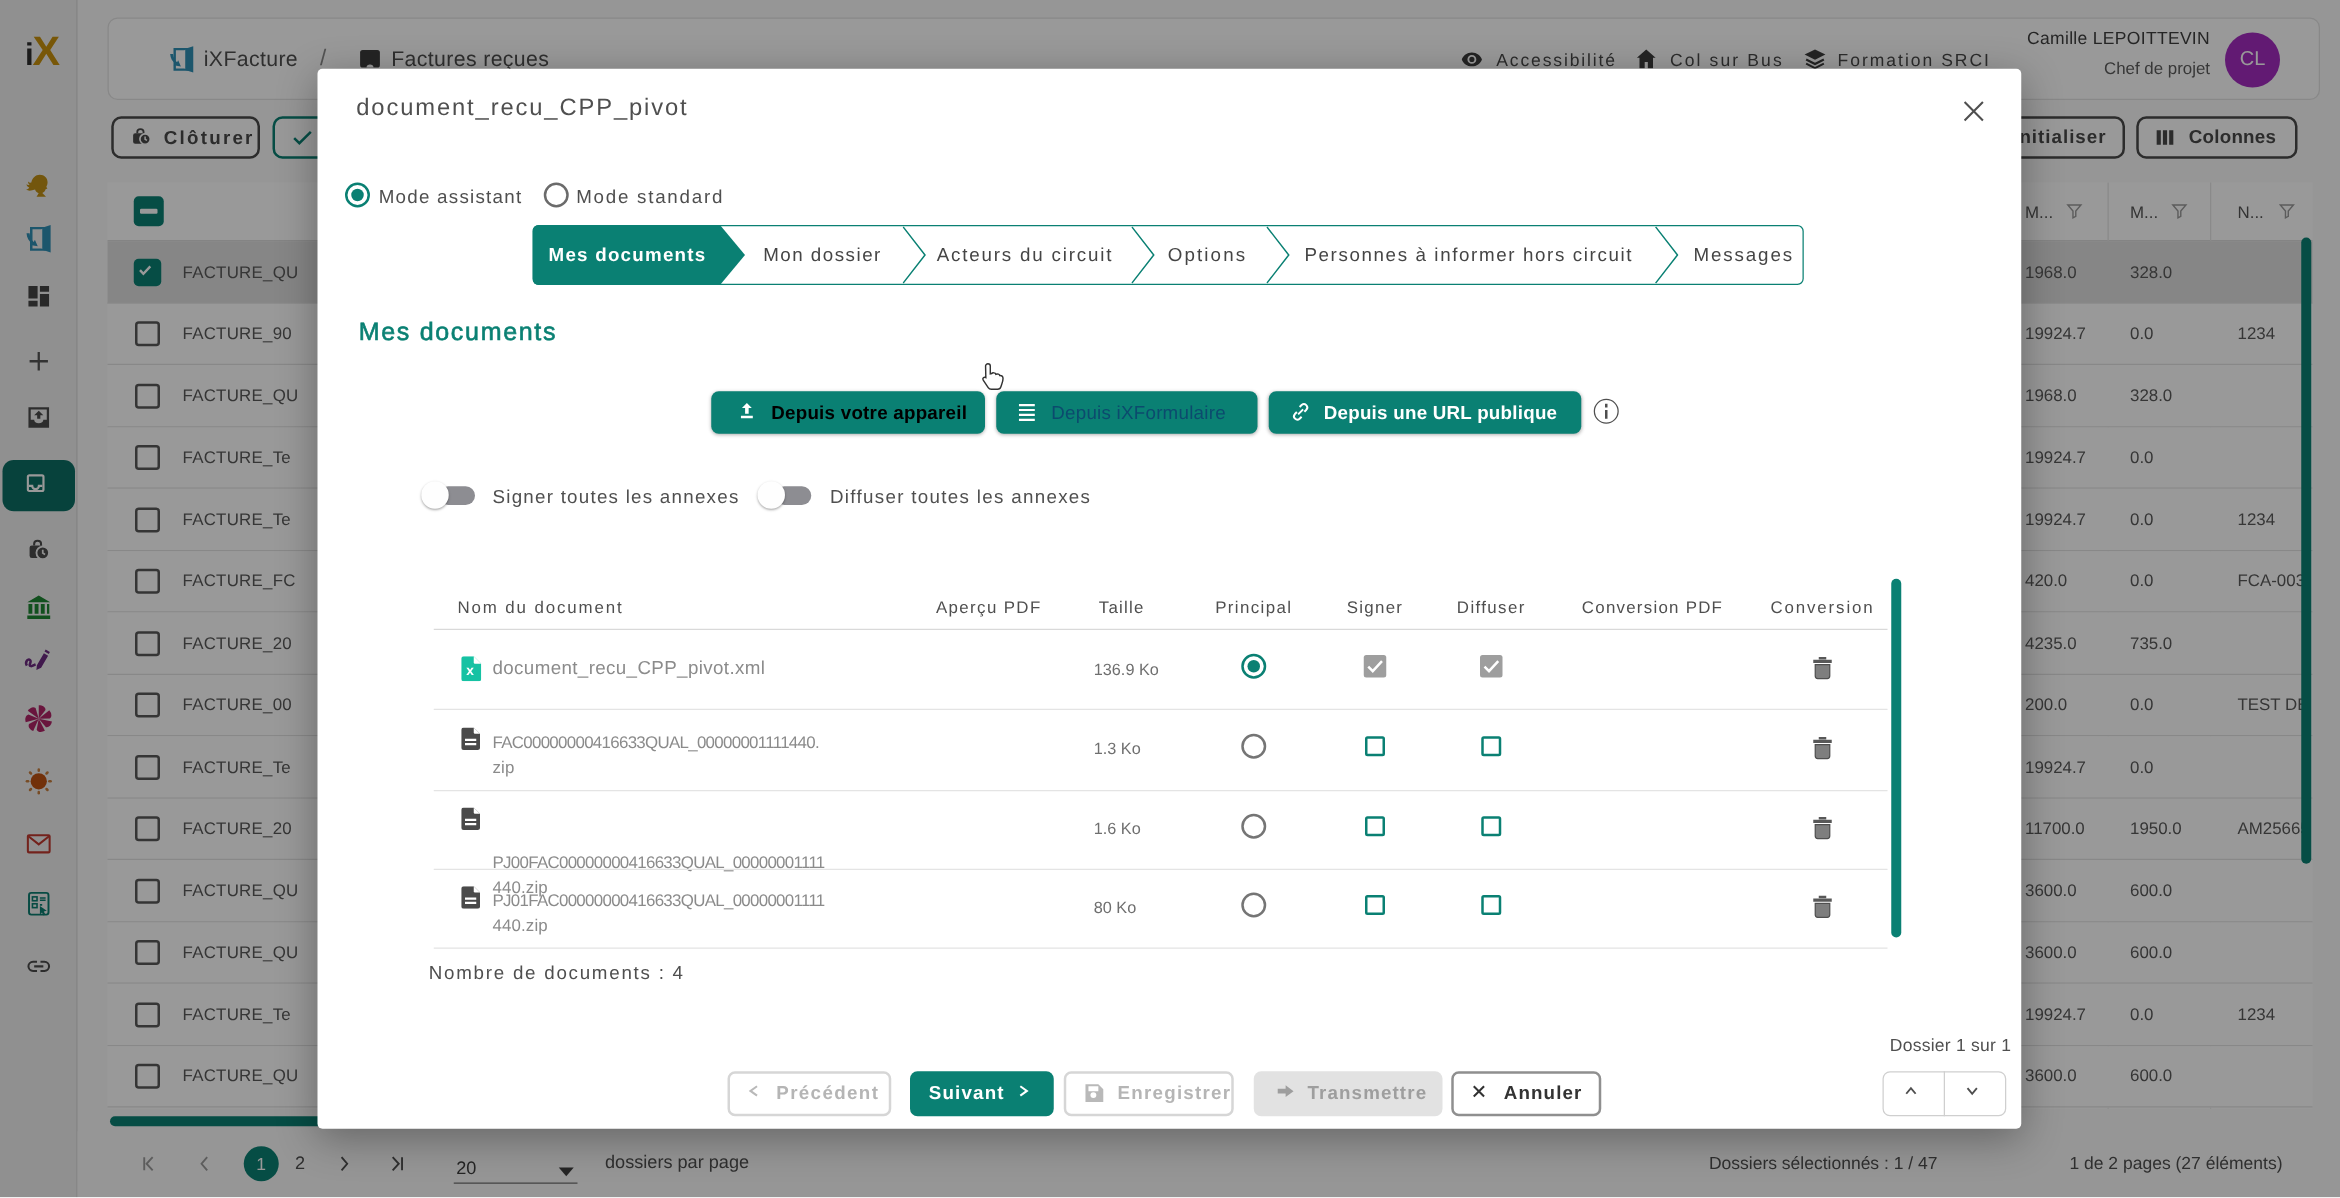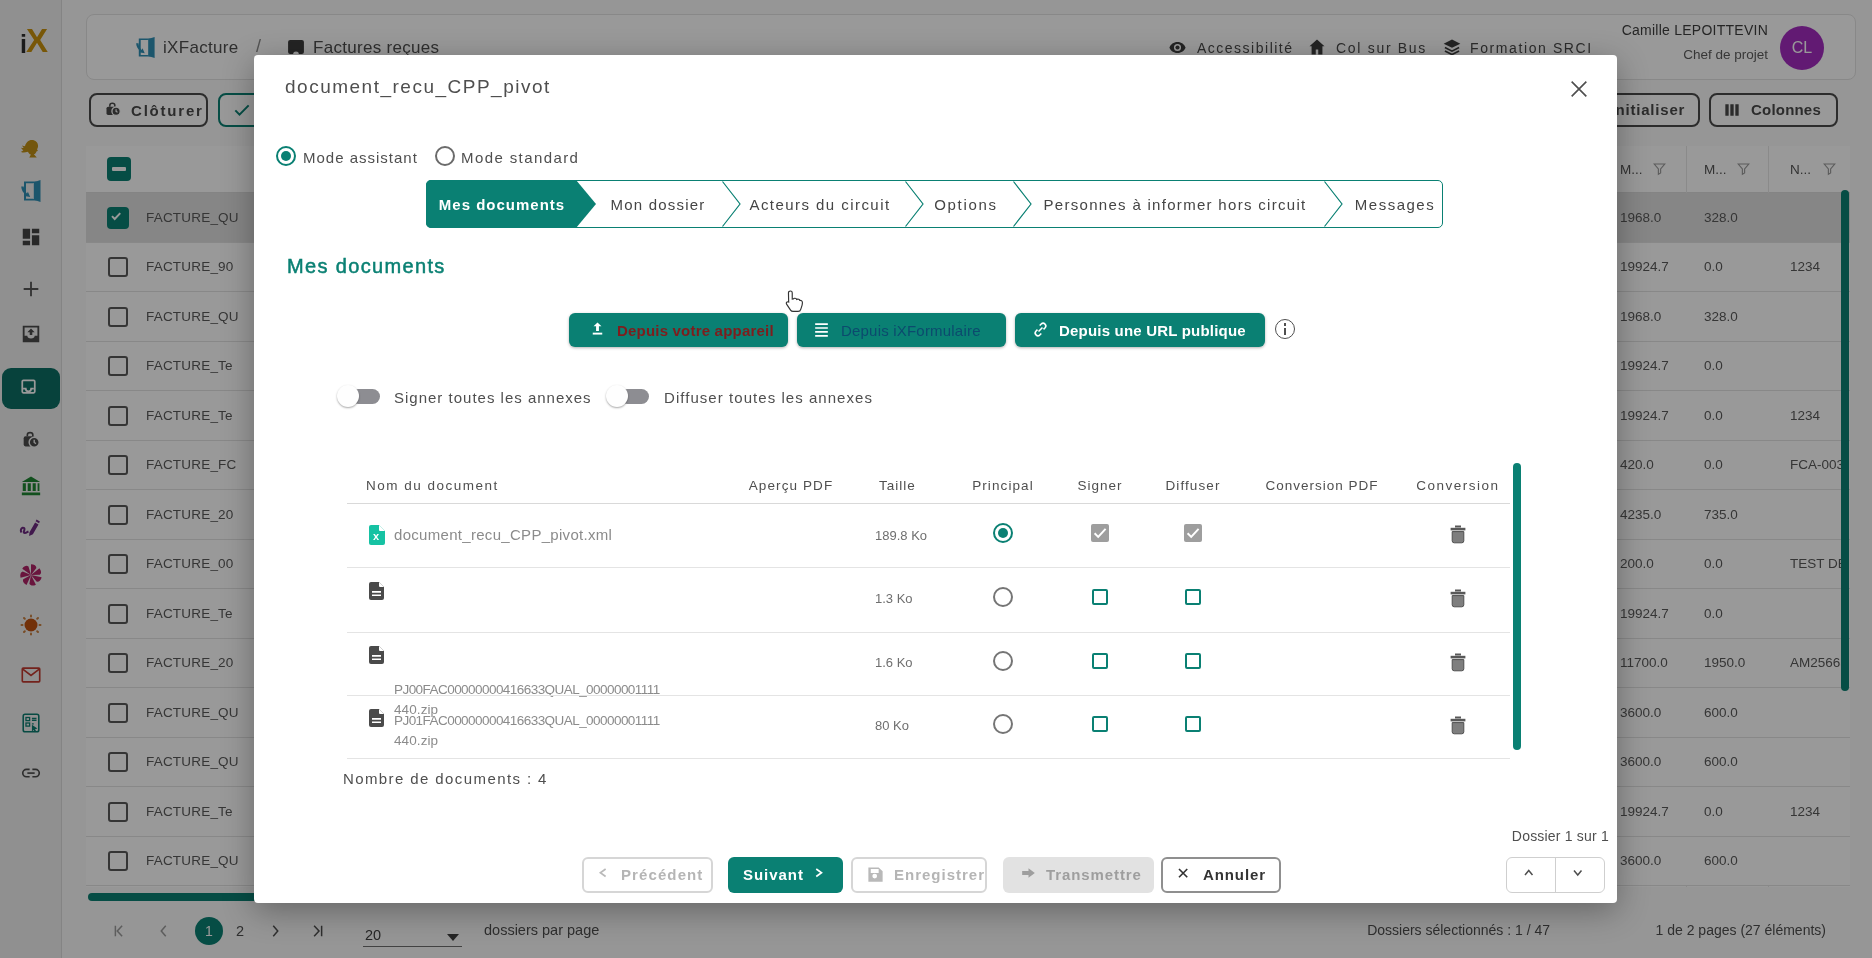--- a/index.html
+++ b/index.html
@@ -306,21 +306,21 @@
       </svg>
 <div class="abs" style="left:33px;top:200px;font-size:20px;font-weight:normal;-webkit-text-stroke:0.5px #0a8073;color:#0a8073;letter-spacing:1.35px;">Mes documents</div>
 <svg class="ic" style="left:529px;top:234px;" width="21" height="26" viewBox="0 0 20 24">
         <path d="M7 1.5c1 0 1.8.8 1.8 1.8v6l1-.2c.5-1 3-.8 3.2.4 1.4-.5 2.8 0 3 1 1.5-.2 2.5.6 2.5 2.2 0 2.6-1 4.3-1.6 6.3-.3 1.2-1.2 2-2.6 2H9.6c-1 0-1.9-.5-2.4-1.3L3.4 14c-.9-1.2.6-2.8 2-2l-.2-8.7C5.2 2.3 6 1.5 7 1.5z" fill="#fff" stroke="#333" stroke-width="1.1"></path>
       </svg>
 <div class="abs" style="left:315px;top:258px;width:219px;height:34px;background:#0a8073;border-radius:6px;box-shadow:0 1px 3px rgba(0,0,0,.3);"></div>
 <svg class="ic" style="left:334px;top:265px;" width="19" height="19" viewBox="0 0 24 24">
         <path fill="#fff" d="M12 3l5 5h-3.2v6h-3.6V8H7l5-5z"></path>
         <path fill="#fff" d="M6 17h12v2.4H6z" transform="translate(0 -1)"></path>
       </svg>
-<div class="abs" style="left:363px;top:267px;font-size:15px;font-weight:bold;color:#7f1d1d;letter-spacing:.2px;">Depuis votre appareil</div>
+<div class="abs" style="left:363px;top:267px;font-size:15px;font-weight:bold;color:#000000;letter-spacing:.2px;">Depuis votre appareil</div>
 <div class="abs" style="left:543px;top:258px;width:209px;height:34px;background:#0a8073;border-radius:6px;box-shadow:0 1px 3px rgba(0,0,0,.3);"></div>
 <svg class="ic" style="left:558px;top:265px;" width="19" height="19" viewBox="0 0 24 24">
         <path fill="#fff" d="M4 4h16v2.2H4zM4 9h16v2.2H4zM4 14h16v2.2H4zM4 19h16v2.2H4z"></path>
       </svg>
 <div class="abs" style="left:587px;top:267px;font-size:15px;font-weight:normal;color:#0c4a6e;letter-spacing:.2px;">Depuis iXFormulaire</div>
 <div class="abs" style="left:761px;top:258px;width:250px;height:34px;background:#0a8073;border-radius:6px;box-shadow:0 1px 3px rgba(0,0,0,.3);"></div>
 <svg class="ic" style="left:777px;top:265px;" width="19" height="19" viewBox="0 0 24 24">
         <g fill="none" stroke="#fff" stroke-width="2">
           <path d="M9.5 14.5L14.5 9.5"></path>
           <path d="M11 7l2-2a3.4 3.4 0 014.8 4.8l-2 2"></path>
@@ -345,21 +345,21 @@
 <div class="abs" style="left:839px;top:423px;width:200px;text-align:center;font-size:13.5px;color:#4f4f4f;letter-spacing:1.1px;">Diffuser</div>
 <div class="abs" style="left:968px;top:423px;width:200px;text-align:center;font-size:13.5px;color:#4f4f4f;letter-spacing:1.0px;">Conversion PDF</div>
 <div class="abs" style="left:1104px;top:423px;width:200px;text-align:center;font-size:13.5px;color:#4f4f4f;letter-spacing:1.5px;">Conversion</div>
 <div class="abs" style="left:93px;top:448px;width:1163px;height:1px;background:#d9d9d9;"></div>
 <svg class="ic" style="left:115px;top:470px;" width="16" height="20" viewBox="0 0 16 20">
         <path fill="#16c2a3" d="M0 2a2 2 0 012-2h8l6 6v12a2 2 0 01-2 2H2a2 2 0 01-2-2V2z"></path>
         <path fill="#fff" d="M10 0l6 6h-5a1 1 0 01-1-1V0z"></path>
         <text x="7" y="15" font-size="11" fill="#fff" text-anchor="middle" font-family="Liberation Sans,sans-serif" font-weight="bold">x</text>
       </svg>
 <div class="abs" style="left:140px;top:471px;font-size:15px;color:#8b8b8b;letter-spacing:.3px;">document_recu_CPP_pivot.xml</div>
-<div class="abs" style="left:621px;top:473px;font-size:13px;color:#6f6f6f;">189.8 Ko</div>
+<div class="abs" style="left:621px;top:473px;font-size:13px;color:#6f6f6f;">136.9 Ko</div>
 <div class="abs" style="left:739px;top:468px;width:20px;height:20px;border:2px solid #0a8073;border-radius:50%;"></div>
 <div class="abs" style="left:744px;top:473px;width:10px;height:10px;background:#0a8073;border-radius:50%;"></div>
 <div class="abs" style="left:837px;top:469px;width:18px;height:18px;background:#9e9e9e;border-radius:2px;"></div>
 <svg class="ic" style="left:837px;top:469px;" width="18" height="18" viewBox="0 0 18 18">
         <path fill="none" stroke="#fff" stroke-width="2" d="M3.6 9.3l3.6 3.6 7.4-8"></path>
       </svg>
 <div class="abs" style="left:930px;top:469px;width:18px;height:18px;background:#9e9e9e;border-radius:2px;"></div>
 <svg class="ic" style="left:930px;top:469px;" width="18" height="18" viewBox="0 0 18 18">
         <path fill="none" stroke="#fff" stroke-width="2" d="M3.6 9.3l3.6 3.6 7.4-8"></path>
       </svg>
@@ -367,20 +367,21 @@
         <path fill="#585858" d="M5 .5h6v2H5z"></path>
         <path fill="#585858" d="M.6 2.8h14.8v2.6H.6z"></path>
         <path fill="#7e7e7e" stroke="#4f4f4f" d="M2.2 6.6h11.6v9.2a2 2 0 01-2 2H4.2a2 2 0 01-2-2V6.6z"></path>
       </svg>
 <div class="abs" style="left:93px;top:512px;width:1163px;height:1px;background:#e4e4e4;"></div>
 <svg class="ic" style="left:115px;top:527px;" width="15" height="18" viewBox="0 0 15 18">
         <path fill="#4a4a4a" d="M0 2a2 2 0 012-2h8l5 5v11a2 2 0 01-2 2H2a2 2 0 01-2-2V2z"></path>
         <path fill="#fff" d="M10 0l5 5h-4a1 1 0 01-1-1V0z"></path>
         <path fill="#fff" d="M3 9h9v1.7H3zM3 12.4h9v1.7H3z"></path>
       </svg>
+<div class="abs" style="left:140px;top:529px;font-size:13.5px;color:#8b8b8b;letter-spacing:-0.55px;line-height:20px;">FAC00000000416633QUAL_00000001111440.<br><span style="letter-spacing:.1px;">zip</span></div>
 <div class="abs" style="left:621px;top:536px;font-size:13px;color:#6f6f6f;">1.3 Ko</div>
 <div class="abs" style="left:739px;top:532px;width:20px;height:20px;border:2px solid #757575;border-radius:50%;"></div>
 <div class="abs" style="left:838px;top:534px;width:16px;height:16px;border:2px solid #0a8073;border-radius:2px;"></div>
 <div class="abs" style="left:931px;top:534px;width:16px;height:16px;border:2px solid #0a8073;border-radius:2px;"></div>
 <svg class="ic" style="left:1196px;top:534px;" width="16" height="19" viewBox="0 0 16 19">
         <path fill="#585858" d="M5 .5h6v2H5z"></path>
         <path fill="#585858" d="M.6 2.8h14.8v2.6H.6z"></path>
         <path fill="#7e7e7e" stroke="#4f4f4f" d="M2.2 6.6h11.6v9.2a2 2 0 01-2 2H4.2a2 2 0 01-2-2V6.6z"></path>
       </svg>
 <div class="abs" style="left:93px;top:577px;width:1163px;height:1px;background:#e4e4e4;"></div>

